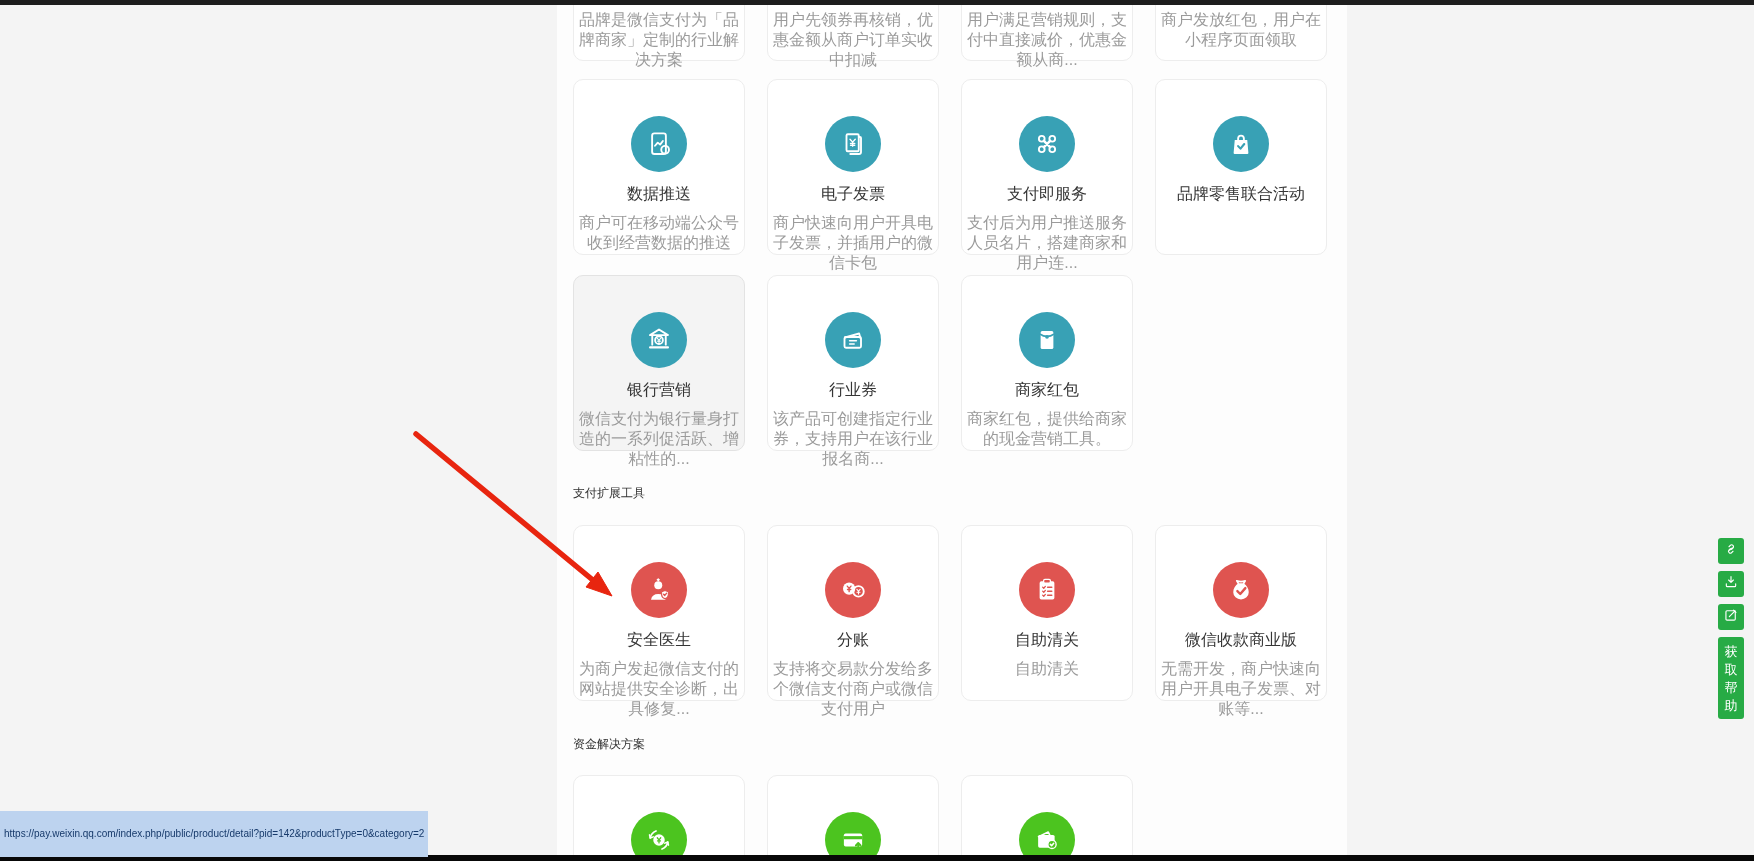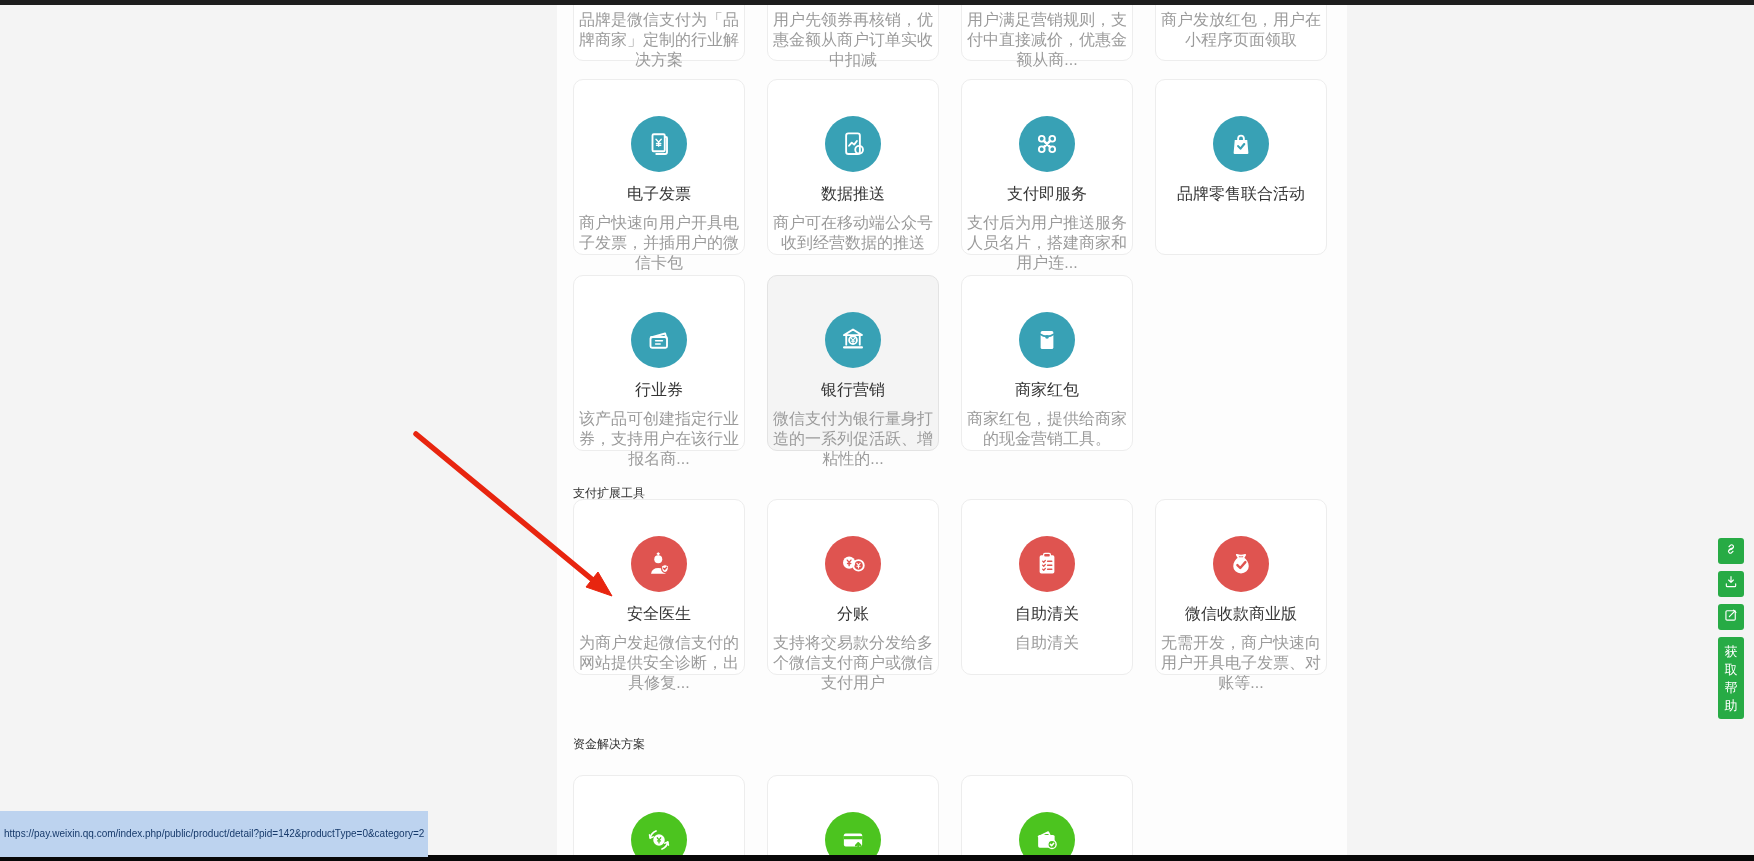--- a/index.html
+++ b/index.html
@@ -50,38 +50,38 @@
           <div class="card-desc">用户满足营销规则，支付中直接减价，优惠金额从商...</div>
         </div>
         <div class="card partial-top">
           <div class="card-desc">商户发放红包，用户在小程序页面领取</div>
         </div>
       </div>
       <div class="cards-row" style="top: 79px;">
         <div class="card">
           <div class="icon-circle" style="background: rgb(56, 161, 181); color: rgb(56, 161, 181);">
             <svg width="30" height="30" viewBox="0 0 24 24" fill="none" stroke="#fff" stroke-width="1.5" stroke-linecap="round" stroke-linejoin="round">
+              <rect x="6.5" y="3.5" width="11" height="16.5" rx="1.8"></rect>
+              <polyline points="8.8 13.4 11 10.9 12.9 12.5 15.1 9.6"></polyline>
+              <circle cx="16.9" cy="16.6" r="3.1"></circle>
+            </svg>
+          </div>
+          <div class="card-title">数据推送</div>
+          <div class="card-desc">商户可在移动端公众号收到经营数据的推送</div>
+        </div>
+        <div class="card">
+          <div class="icon-circle" style="background: rgb(56, 161, 181); color: rgb(56, 161, 181);">
+            <svg width="30" height="30" viewBox="0 0 24 24" fill="none" stroke="#fff" stroke-width="1.5" stroke-linecap="round" stroke-linejoin="round">
               <rect x="6.8" y="4.2" width="9.8" height="13.6" rx="1"></rect>
               <path d="M16.6 6.4 h1 a.8 .8 0 0 1 .8 .8 v11.2 a1.6 1.6 0 0 1 -1.6 1.6 h-7"></path>
               <path d="M9.6 8.2 l2.1 2.3 2.1 -2.3 M11.7 10.5 v3.2 M10 11.5 h3.4 M10 13 h3.4" stroke-width="1.1"></path>
             </svg>
           </div>
           <div class="card-title">电子发票</div>
           <div class="card-desc">商户快速向用户开具电子发票，并插用户的微信卡包</div>
-        </div>
-        <div class="card">
-          <div class="icon-circle" style="background: rgb(56, 161, 181); color: rgb(56, 161, 181);">
-            <svg width="30" height="30" viewBox="0 0 24 24" fill="none" stroke="#fff" stroke-width="1.5" stroke-linecap="round" stroke-linejoin="round">
-              <rect x="6.5" y="3.5" width="11" height="16.5" rx="1.8"></rect>
-              <polyline points="8.8 13.4 11 10.9 12.9 12.5 15.1 9.6"></polyline>
-              <circle cx="16.9" cy="16.6" r="3.1"></circle>
-            </svg>
-          </div>
-          <div class="card-title">数据推送</div>
-          <div class="card-desc">商户可在移动端公众号收到经营数据的推送</div>
         </div>
         <div class="card">
           <div class="icon-circle" style="background: rgb(56, 161, 181); color: rgb(56, 161, 181);">
             <svg width="30" height="30" viewBox="0 0 24 24" fill="none" stroke="#fff" stroke-width="1.5" stroke-linecap="round" stroke-linejoin="round">
               <circle cx="7.8" cy="7.8" r="2.3"></circle>
               <circle cx="16.2" cy="7.8" r="2.3"></circle>
               <circle cx="7.8" cy="16.2" r="2.3"></circle>
               <circle cx="16.2" cy="16.2" r="2.3"></circle>
               <path d="M9.5 9.5 L14.5 14.5 M14.5 9.5 L9.5 14.5" stroke-width="2"></path>
             </svg>
@@ -94,58 +94,58 @@
             <svg width="30" height="30" viewBox="0 0 24 24" fill="none" stroke="#fff" stroke-width="1.5" stroke-linecap="round" stroke-linejoin="round">
               <path d="M7 8.8 h10 l.9 10.2 a.9 .9 0 0 1 -.9 1 h-10 a.9 .9 0 0 1 -.9 -1 z" fill="#fff" stroke="none"></path>
               <path d="M9.7 8.8 v-1.2 a2.3 2.3 0 0 1 4.6 0 v1.2"></path>
               <polyline points="9.7 13.7 11.6 15.7 14.6 12" stroke="currentColor" stroke-width="1.7"></polyline>
             </svg>
           </div>
           <div class="card-title">品牌零售联合活动</div>
         </div>
       </div>
       <div class="cards-row" style="top: 275px;">
-        <div class="card">
-          <div class="icon-circle" style="background: rgb(56, 161, 181); color: rgb(56, 161, 181);">
-            <svg width="30" height="30" viewBox="0 0 24 24" fill="none" stroke="#fff" stroke-width="1.5" stroke-linecap="round" stroke-linejoin="round">
-              <path d="M5.6 10 l11.3 -3.2 1 3.6"></path>
-              <rect x="5.2" y="9.6" width="13.2" height="8.6" rx="1.2"></rect>
-              <path d="M9.3 12.6 h5.4 M9.3 15.2 h3.6" stroke-width="1.3"></path>
-            </svg>
-          </div>
-          <div class="card-title">行业券</div>
-          <div class="card-desc">该产品可创建指定行业券，支持用户在该行业报名商...</div>
-        </div>
         <div class="card highlighted">
           <div class="icon-circle" style="background: rgb(56, 161, 181); color: rgb(56, 161, 181);">
             <svg width="30" height="30" viewBox="0 0 24 24" fill="none" stroke="#fff" stroke-width="1.5" stroke-linecap="round" stroke-linejoin="round">
               <path d="M12 3.6 L19.2 8.1 H4.8 Z"></path>
               <path d="M6.6 8.1 v7.6 M17.4 8.1 v7.6"></path>
               <path d="M4.9 17.9 h14.2" stroke-width="1.8"></path>
               <circle cx="12" cy="12.1" r="3.1"></circle>
               <path d="M10.7 10.7 l1.3 1.5 1.3 -1.5 M12 12.2 v2 M10.9 12.9 h2.2" stroke-width=".9"></path>
             </svg>
           </div>
           <div class="card-title">银行营销</div>
           <div class="card-desc">微信支付为银行量身打造的一系列促活跃、增粘性的...</div>
         </div>
         <div class="card">
           <div class="icon-circle" style="background: rgb(56, 161, 181); color: rgb(56, 161, 181);">
             <svg width="30" height="30" viewBox="0 0 24 24" fill="none" stroke="#fff" stroke-width="1.5" stroke-linecap="round" stroke-linejoin="round">
+              <path d="M5.6 10 l11.3 -3.2 1 3.6"></path>
+              <rect x="5.2" y="9.6" width="13.2" height="8.6" rx="1.2"></rect>
+              <path d="M9.3 12.6 h5.4 M9.3 15.2 h3.6" stroke-width="1.3"></path>
+            </svg>
+          </div>
+          <div class="card-title">行业券</div>
+          <div class="card-desc">该产品可创建指定行业券，支持用户在该行业报名商...</div>
+        </div>
+        <div class="card">
+          <div class="icon-circle" style="background: rgb(56, 161, 181); color: rgb(56, 161, 181);">
+            <svg width="30" height="30" viewBox="0 0 24 24" fill="none" stroke="#fff" stroke-width="1.5" stroke-linecap="round" stroke-linejoin="round">
               <rect x="6.9" y="4.8" width="10.2" height="14.4" rx="1.3" fill="#fff" stroke="none"></rect>
               <path d="M6.9 7.5 C9.3 9.6 14.7 9.6 17.1 7.5" stroke="currentColor" stroke-width="1.3"></path>
               <circle cx="12" cy="9.4" r="1.5" fill="currentColor" stroke="none"></circle>
             </svg>
           </div>
           <div class="card-title">商家红包</div>
           <div class="card-desc">商家红包，提供给商家的现金营销工具。</div>
         </div>
       </div>
       <div class="section-header" style="top: 485px;">支付扩展工具</div>
-      <div class="cards-row" style="top: 499px;">
+      <div class="cards-row" style="top: 525px;">
         <div class="card">
           <div class="icon-circle" style="background: rgb(223, 84, 80); color: rgb(223, 84, 80);">
             <svg width="30" height="30" viewBox="0 0 24 24" fill="none" stroke="#fff" stroke-width="1.5" stroke-linecap="round" stroke-linejoin="round">
               <circle cx="11.4" cy="8.2" r="3.2" fill="#fff" stroke="none"></circle>
               <path d="M11.4 3.1 v1.4 M10.7 3.8 h1.4" stroke-width="1.2"></path>
               <path d="M5.6 19.7 a5.9 5.4 0 0 1 11.6 0 z" fill="#fff" stroke="none"></path>
               <path d="M16.8 12.4 l2.7 1 v2.3 c0 1.7 -1.2 2.7 -2.7 3.3 c-1.5 -.6 -2.7 -1.6 -2.7 -3.3 v-2.3 z" fill="#fff" stroke="currentColor" stroke-width=".9"></path>
               <polyline points="15.7 15.4 16.6 16.3 18 14.7" stroke="currentColor" stroke-width="1.2"></polyline>
             </svg>
           </div>

